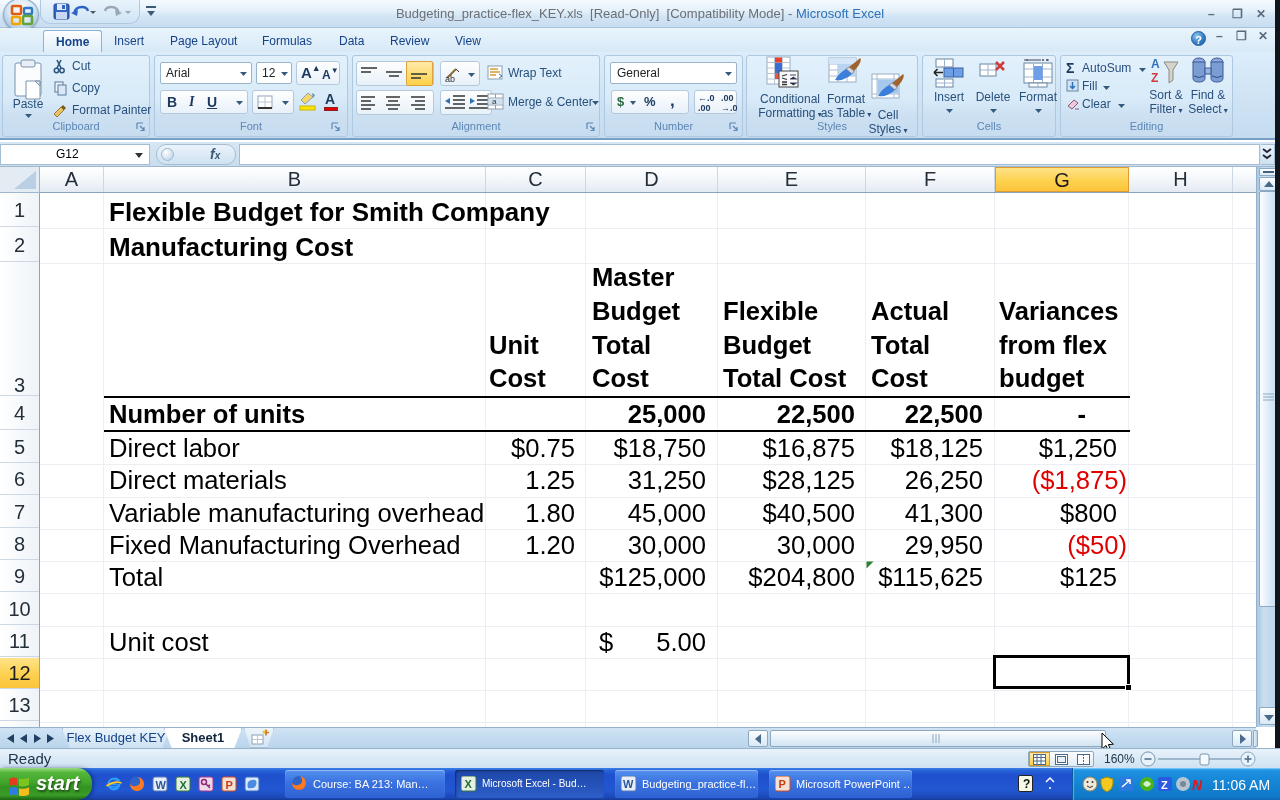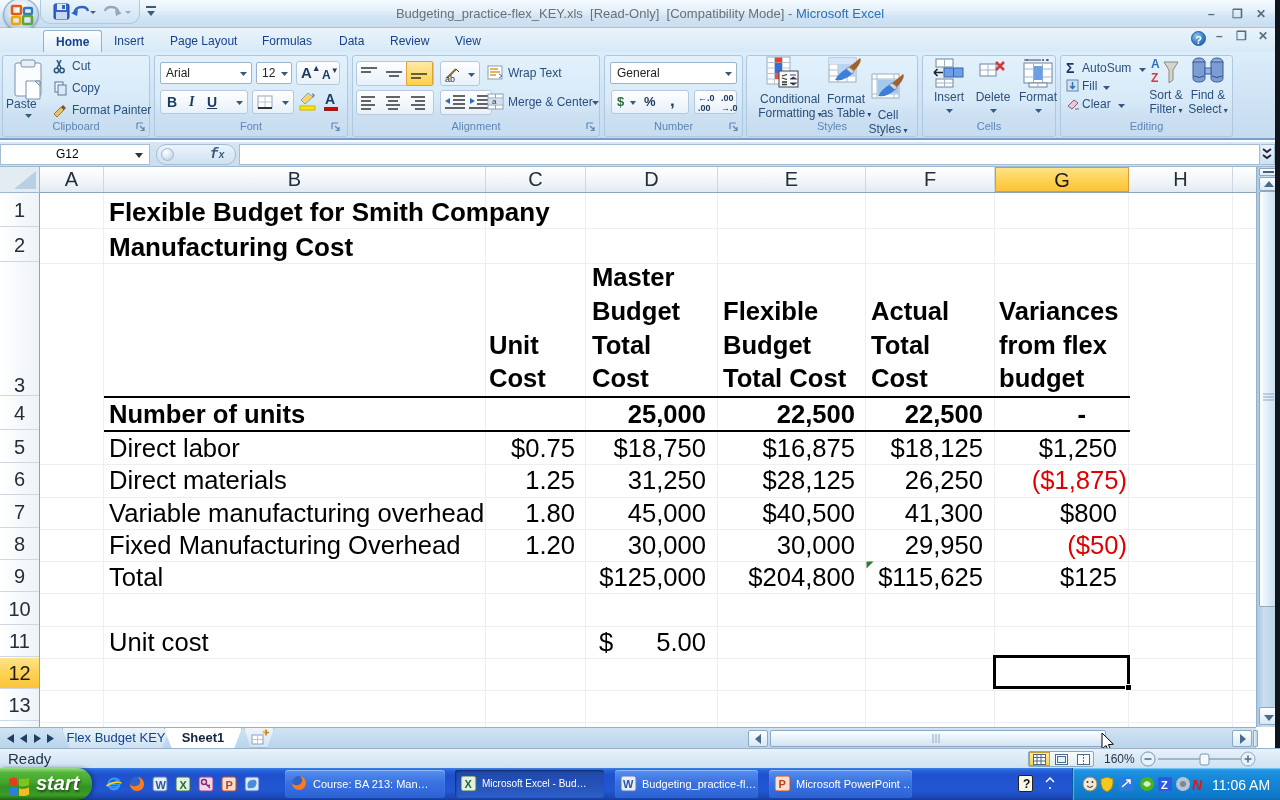--- a/index.html
+++ b/index.html
@@ -42,21 +42,21 @@
 .rglabel { position:absolute; bottom:1px; left:0; right:0; text-align:center; font-size:11px; color:#5c86b5; height:15px; }
 .rtext { font-size:12px; color:#29507c; }
 
 
 #fbar { left:0; top:142px; width:1280px; height:25px;
   background:linear-gradient(#d7e6f3, #cbddee); border-bottom:1px solid #a0b8ce; }
 #namebox { left:0px; top:144px; width:150px; height:21px; background:#fff; border:1px solid #a5bdd2; font-size:12px; color:#000; line-height:19px; }
 #namebox .nbarrow { position:absolute; right:6px; top:8px; width:0; height:0; border-left:4px solid transparent; border-right:4px solid transparent; border-top:5px solid #333; }
 #fxpill { left:156px; top:144px; width:80px; height:21px; background:linear-gradient(#eaf3fb,#cfe2f1); border:1px solid #a5bdd2; border-radius:10px; }
 #fxpill .circ { position:absolute; left:4px; top:3px; width:13px; height:13px; border-radius:50%; background:radial-gradient(circle at 35% 30%, #ffffff, #c9dcec 70%, #b2cbdf); border:1px solid #9fb8cc; }
-#fxpill .fx { position:absolute; left:53px; top:1px; font-size:14px; font-style:italic; font-weight:bold; color:#3a5a78; font-family:Liberation Mono, monospace; }
+#fxpill .fx { position:absolute; left:53px; top:1px; font-size:14px; font-style:italic; font-weight:bold; color:#3a5a78; font-family:Liberation Sans, sans-serif; }
 #ffield { left:239px; top:144px; width:1021px; height:21px; background:#fff; border:1px solid #a5bdd2; }
 
 
 #sheet { left:0; top:167px; width:1256px; height:560px; background:#fff; }
 #colhead { left:0; top:167px; width:1256px; height:26px;
   background:linear-gradient(#ffffff, #f2f6fa 55%, #e2eaf2); border-bottom:1px solid #8ba4bd; }
 .ch { position:absolute; top:0; height:25px; line-height:25px; text-align:center; font-size:20px; color:#252f3a; border-right:1px solid #cdd8e4; }
 .ch.sel { background:linear-gradient(#ffe389, #fdd14f 55%, #fbc43b); border:1px solid #dd9b33; color:#1c1c1c; }
 #corner { left:0; top:167px; width:40px; height:26px; background:#e4ecf3; border-right:1px solid #9eb6ce; border-bottom:1px solid #9eb6ce; }
 #rowhead { left:0; top:193px; width:40px; height:534px; background:linear-gradient(90deg,#ffffff,#eef3f8); border-right:1px solid #8ba4bd; }
@@ -172,21 +172,21 @@
         <path d="M1 1 h6 M1 1 v6 M4 4 l4 4 M8 5 v3.5 h-3.5" stroke="#5c86b5" fill="none" stroke-width="1.2"></path>
       </svg>
 
     <div class="abs" style="left:6px;top:3px;width:44px;height:62px;">
       <svg width="44" height="62">
         <rect x="9" y="8" width="26" height="33" rx="2" fill="#fbfcfe" stroke="#7a93ad"></rect>
         <rect x="15" y="5" width="14" height="7" rx="2" fill="#e8eef5" stroke="#7a93ad"></rect>
         <path d="M20 26 h14 v18 h-14 z" fill="#fff" stroke="#7a93ad"></path>
         <path d="M34 26 l-5 0 l5 5 z" fill="#d7e2ec" stroke="#7a93ad"></path>
       </svg>
-      <div class="rtext" style="position:absolute;left:0;top:42px;width:44px;">Paste</div>
+      <div class="rtext" style="position:absolute;left:0;top:42px;width:44px;text-align:center;">Paste</div>
       <svg width="9" height="6" style="position:absolute;left:18px;top:58px;">
           <path d="M1 1 l3.5 4 l3.5 -4 z" fill="#365a7d"></path>
         </svg>
     </div>
     <div class="abs" style="left:52px;top:6px;width:96px;height:17px;">
       <svg width="17" height="17">
           <path d="M5 2 l4 8 M9 2 l-4 8" stroke="#2c567e" stroke-width="1.6" fill="none"></path>
           <circle cx="4.5" cy="12.5" r="2.2" fill="none" stroke="#2c567e" stroke-width="1.5"></circle>
           <circle cx="10" cy="12.5" r="2.2" fill="none" stroke="#2c567e" stroke-width="1.5"></circle>
         </svg>

